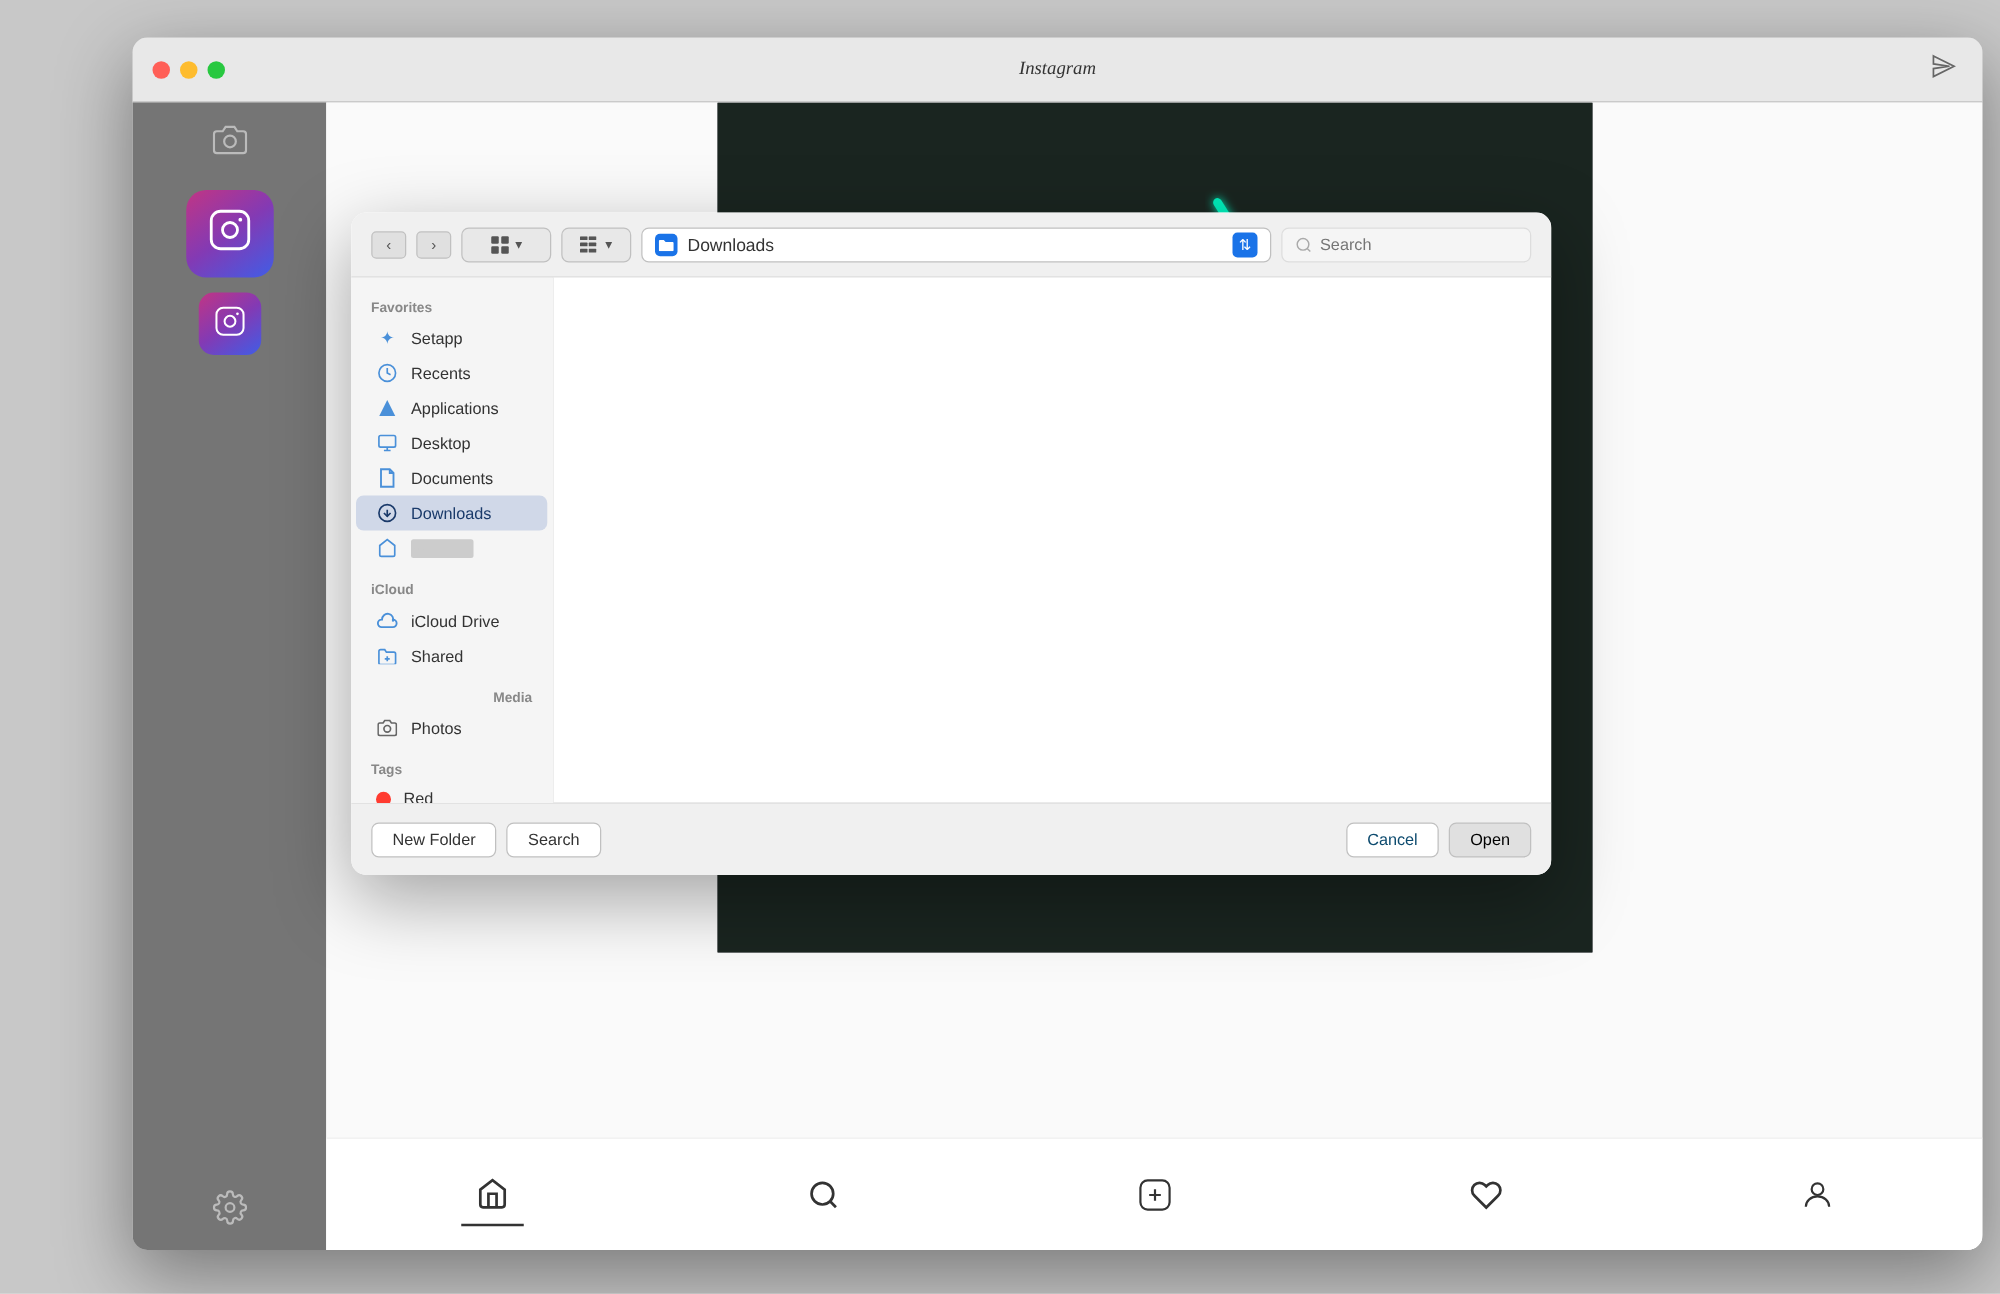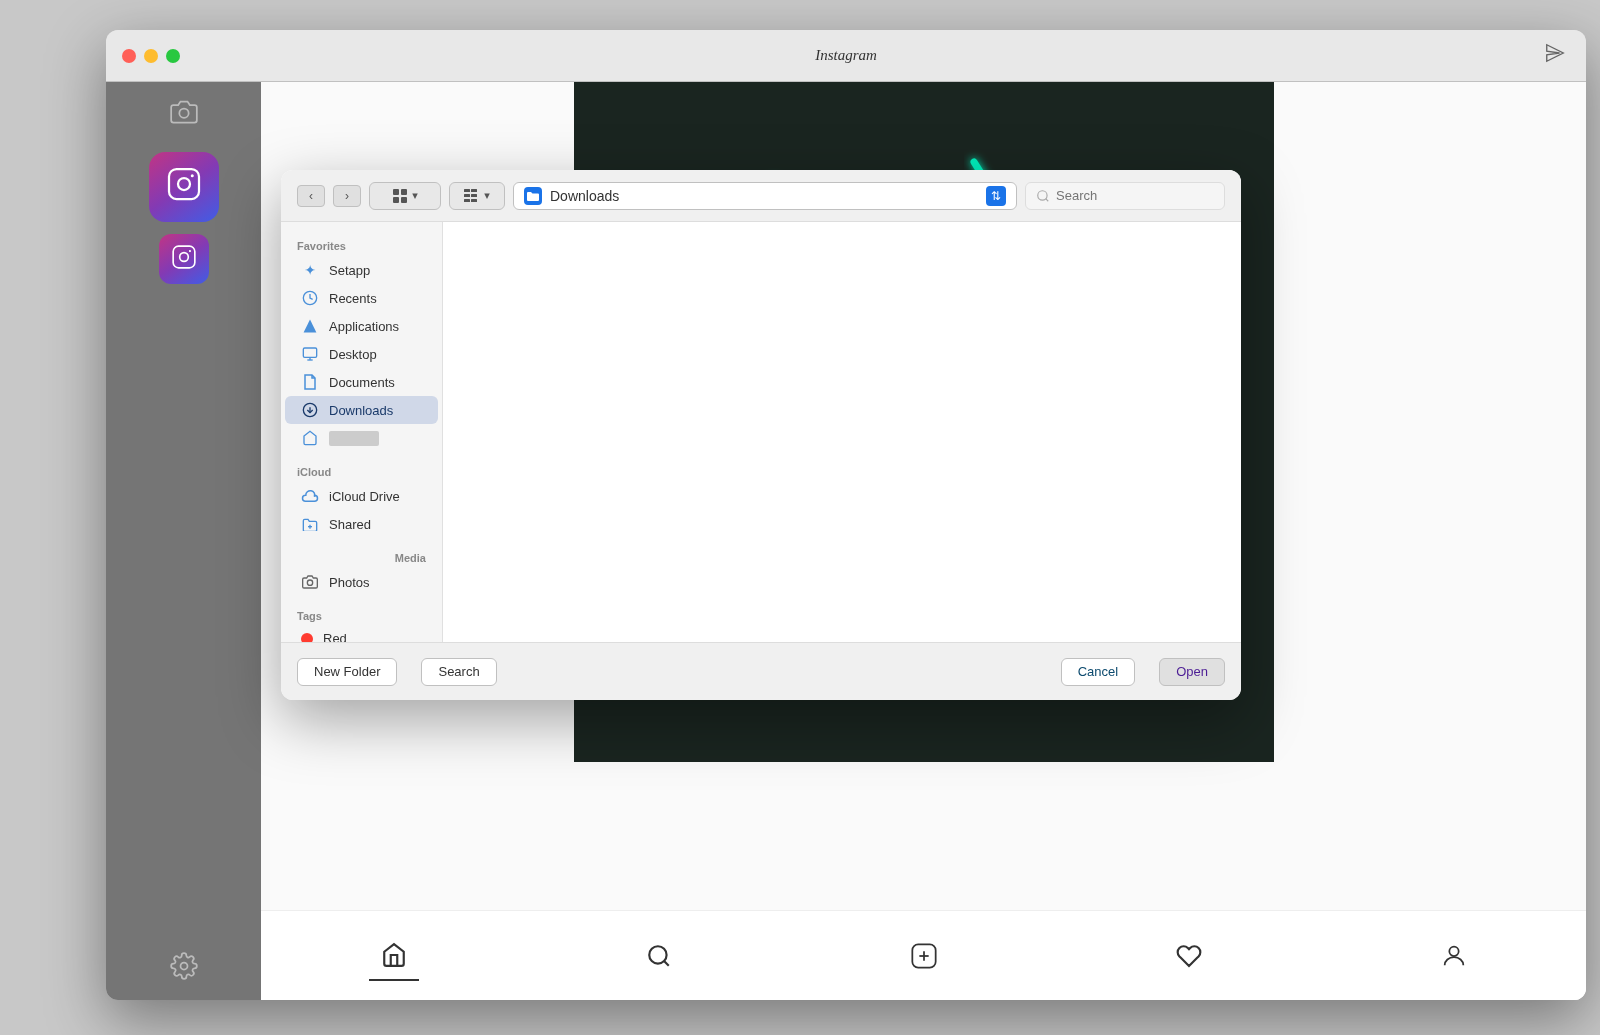--- a/index.html
+++ b/index.html
@@ -410,21 +410,21 @@
     }
 
     
     .dialog-footer {
       height: 58px;
       background: #f0f0f0;
       border-top: 1px solid #ddd;
       display: flex;
       align-items: center;
       padding: 0 16px;
-      gap: 24px;
+      gap: 8px;
       flex-shrink: 0;
     }
     .footer-btn {
       height: 28px;
       padding: 0 16px;
       background: white;
       border: 1px solid #c0c0c0;
       border-radius: 6px;
       font-size: 13px;
       color: #333;
@@ -446,21 +446,21 @@
       align-items: center;
       text-align: right;
     }
     .open-btn {
       height: 28px;
       padding: 0 16px;
       background: #e0e0e0;
       border: 1px solid #c0c0c0;
       border-radius: 6px;
       font-size: 13px;
-      color: #4c1d95;
+      color: #000000;
       cursor: default;
       display: flex;
       align-items: center;
     }
 
     
     .tag-dot {
       width: 12px;
       height: 12px;
       border-radius: 50%;

